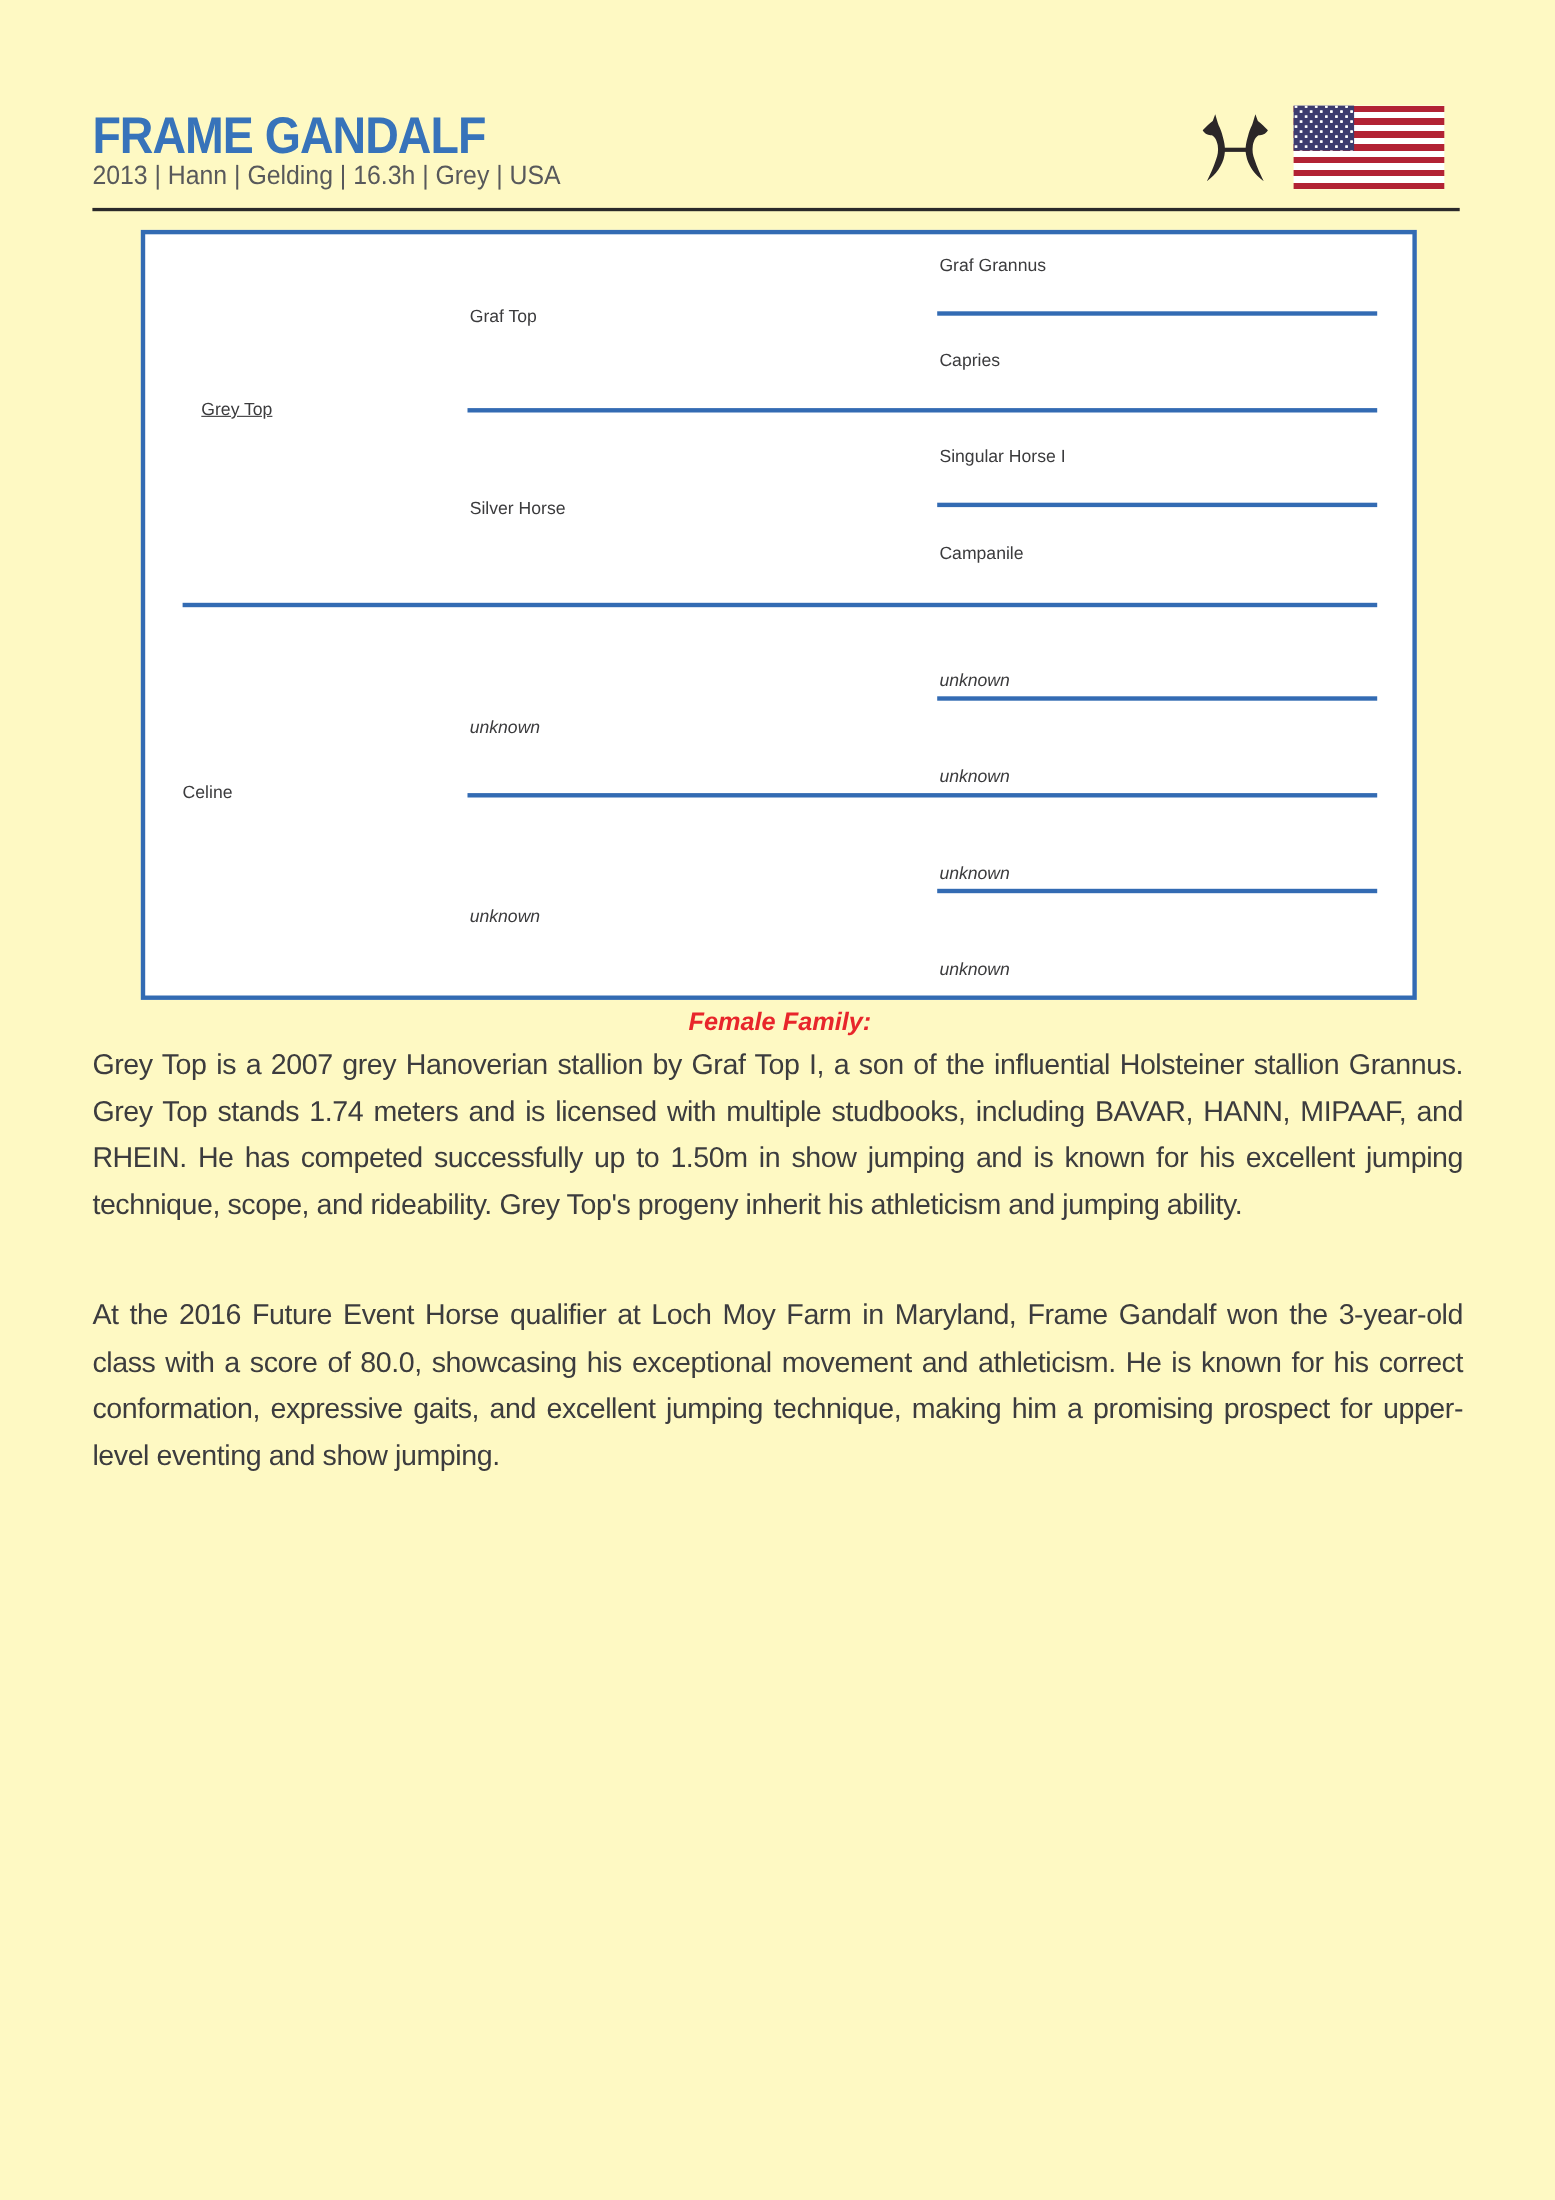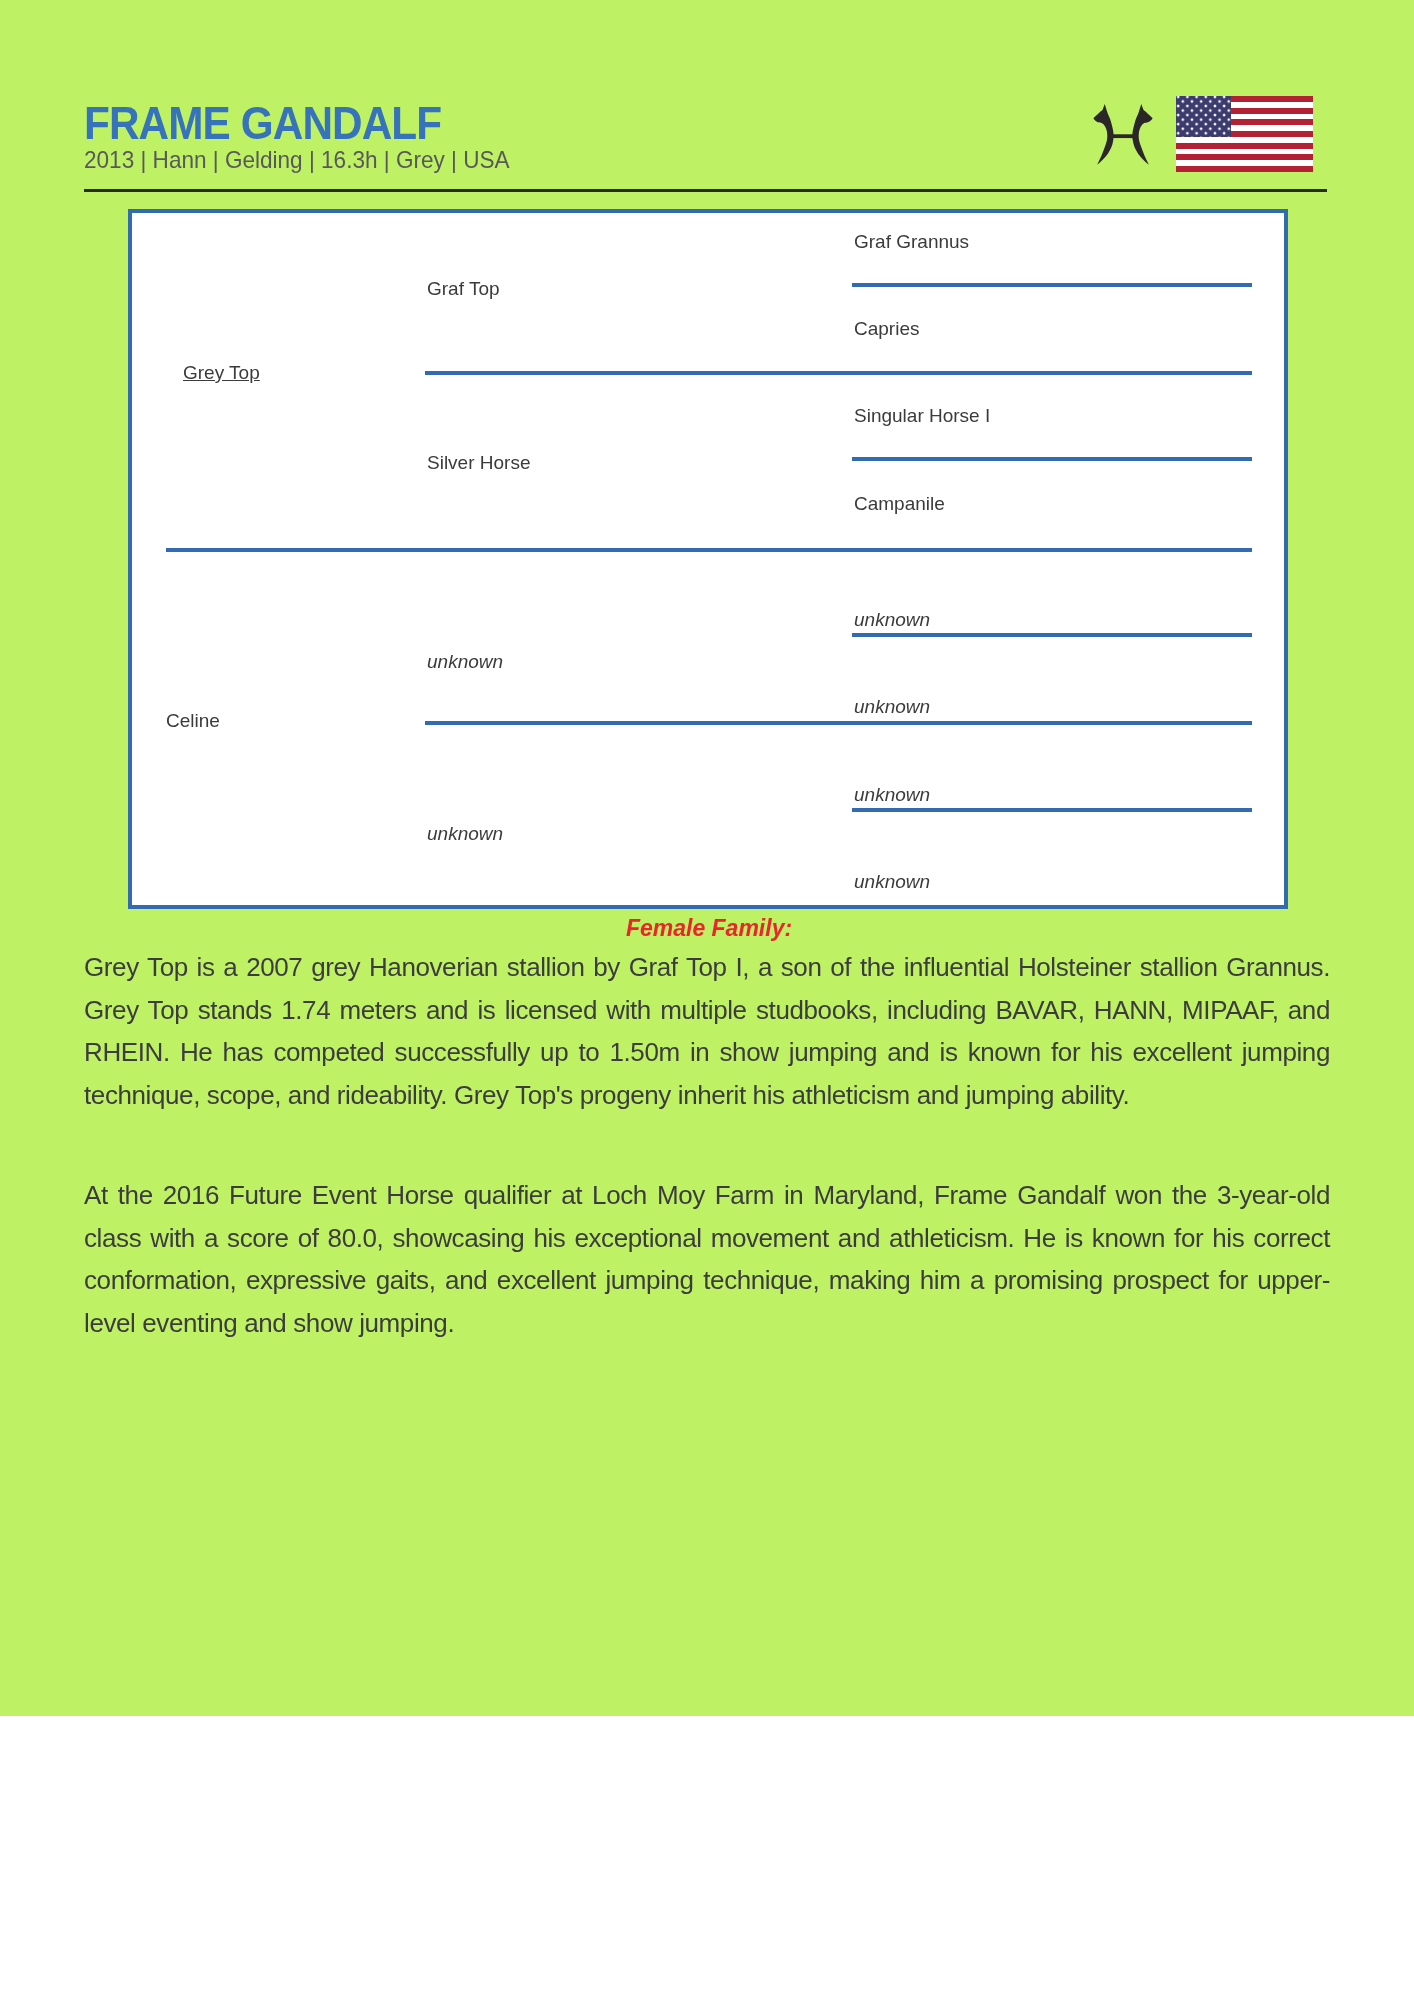--- a/index.html
+++ b/index.html
@@ -1,17 +1,17 @@
 <!DOCTYPE html>
 <html><head>
 <meta charset="utf-8">
 <style>
   html,body{margin:0;padding:0;background:#ffffff;}
   .page{
-    position:relative;width:1414px;height:1716px;background:#bef264;overflow:hidden;
+    position:relative;width:1414px;height:2000px;background:#fef9c3;overflow:hidden;
     font-family:"Liberation Sans","DejaVu Sans",sans-serif;
   }
   
   .title{
     position:absolute;left:84px;top:99px;margin:0;
     font-size:47px;font-weight:bold;letter-spacing:-1px;line-height:1;
     color:#3773BA;transform:scaleX(0.9);transform-origin:left top;white-space:nowrap;
   }
   .subtitle{
     position:absolute;left:84px;top:147px;
@@ -32,21 +32,21 @@
                      radial-gradient(circle,#ffffff 1.1px,rgba(255,255,255,0) 1.6px);
     background-size:9.2px 9.1px;
     background-position:2.2px 0.9px,6.8px 5.45px;
   }
   
   .pedigree{
     position:absolute;left:128px;top:209px;width:1160px;height:700px;
     border:4px solid #336BB3;box-sizing:border-box;background:#ffffff;
   }
   .cell{
-    position:absolute;font-size:19px;color:#3B3B3D;line-height:26px;white-space:nowrap;
+    position:absolute;font-size:16px;color:#3B3B3D;line-height:26px;white-space:nowrap;
   }
   .cell.unk{font-style:italic;margin-top:28px;}
   .g1-0{left:51px;top:147px;text-decoration:underline;}
   .g1-1{left:34px;top:495px;}
   .g2-0{left:295px;top:63px;}
   .g2-1{left:295px;top:237px;}
   .g2-2{left:295px;top:408px;}
   .g2-3{left:295px;top:580px;}
   .g3-0{left:722px;top:16px;}
   .g3-1{left:722px;top:103px;}

